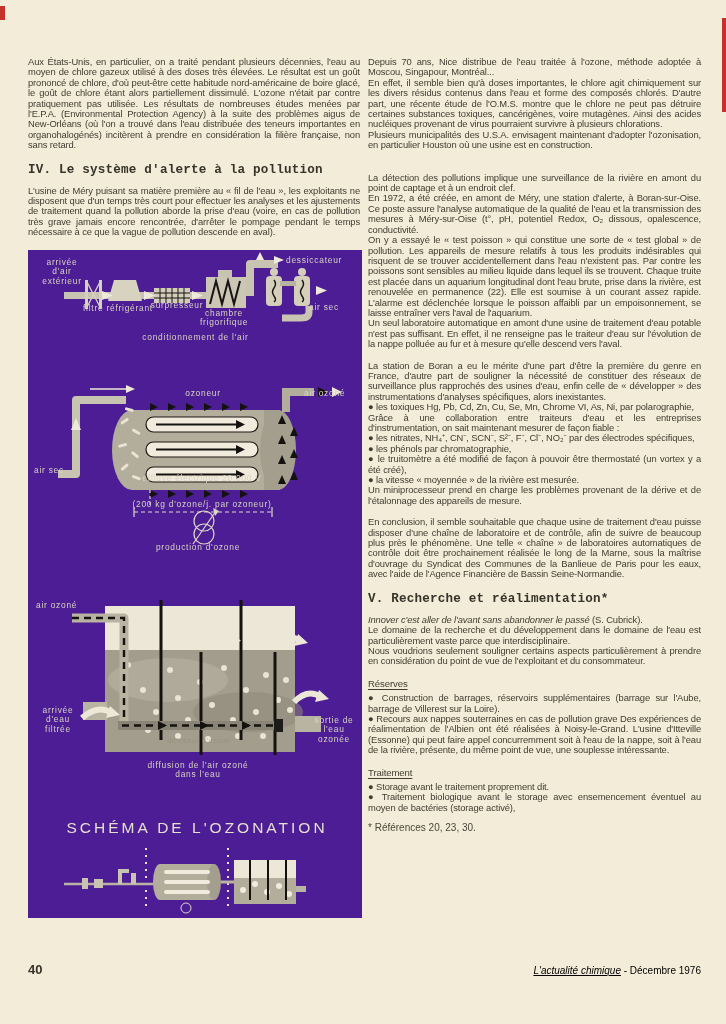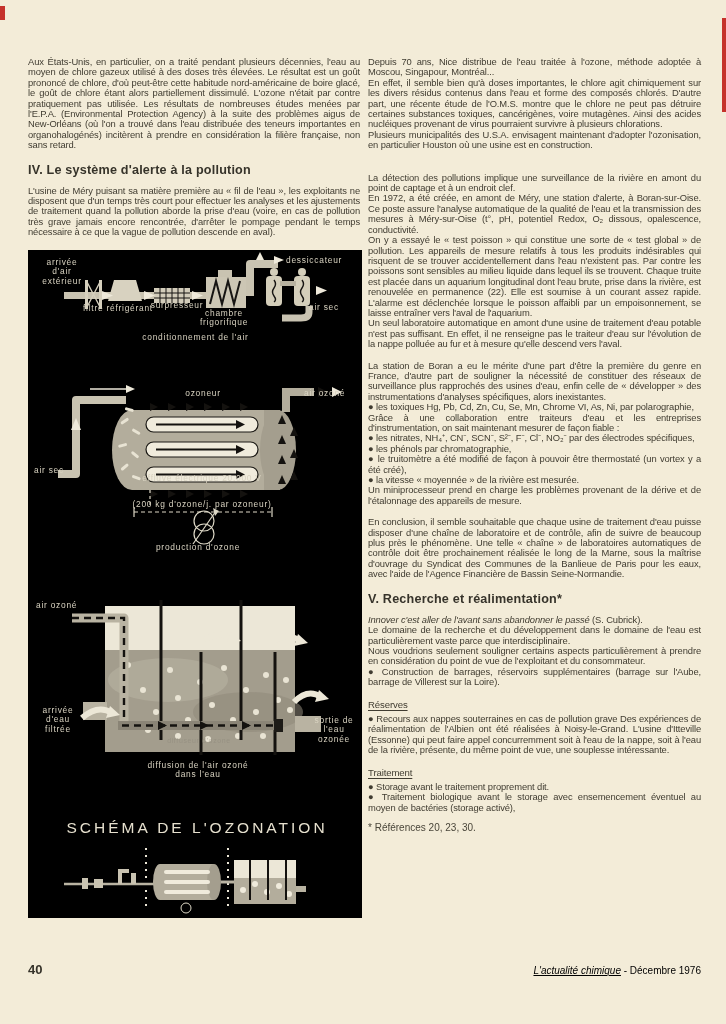--- a/index.html
+++ b/index.html
@@ -6,26 +6,26 @@
   body{width:726px;height:1024px;background:#efe7d2;font-family:"Liberation Sans",sans-serif;}
   .page{position:relative;width:726px;height:1024px;background:#f3ecd8;overflow:hidden;}
   .red-mark-left{position:absolute;left:0;top:6px;width:5px;height:14px;background:#c5322b;}
   .red-mark-right{position:absolute;right:0;top:18px;width:4px;height:94px;background:#c5322b;}
   .col{position:absolute;top:57px;}
   .col.left{left:28px;width:332px;}
   .col.right{left:368px;width:333px;}
   .body{margin:0;font-size:9.4px;line-height:10.4px;letter-spacing:-0.12px;color:#403c31;
         text-align:justify;}
   .mt-lg{margin-top:22px}.mt-md{margin-top:11px}
-  h2.sec{margin:12px 0 9px 0;font-size:12.6px;font-weight:bold;letter-spacing:.2px;color:#36332a;}
+  h2.sec{margin:12px 0 9px 0;font-size:12.6px;font-weight:bold;letter-spacing:.2px;color:#36332a;font-family:Liberation Mono, monospace;}
   .subhead{margin:12px 0 4px 0;font-size:9.6px;color:#403c31;text-decoration:underline;text-underline-offset:2px;}
   .quote em{font-style:italic;}
   .footnote{margin-top:9px;font-size:10px;color:#4a463a;}
   
-  .panel{position:relative;margin-top:12px;width:334px;height:668px;background:#000000;}
+  .panel{position:relative;margin-top:12px;width:334px;height:668px;background:#4c1d95;}
   .panel svg{position:absolute;left:0;top:0;}
   .plab{position:absolute;color:#d9d3c1;font-size:8.4px;line-height:9.6px;letter-spacing:.09em;
         white-space:pre-line;}
   .plab.center{text-align:center;}
   .plab.dim{color:#8d887b;font-size:7px;opacity:.55;}
   .ptitle{position:absolute;color:#e6e0ce;font-size:15.5px;letter-spacing:3px;text-align:center;}
   
   .footer-row{position:absolute;left:28px;top:962px;width:673px;display:flex;justify-content:space-between;align-items:baseline;}
   .pagenum{font-size:13px;font-weight:bold;color:#36332a;}
   .journal{font-size:10px;color:#45413
@@ -305,22 +305,22 @@
     <p class="body">Un miniprocesseur prend en charge les problèmes provenant de la dérive et de l'étalonnage des appareils de mesure.</p>
 
     <p class="body mt-md">En conclusion, il semble souhaitable que chaque usine de traitement d'eau puisse disposer d'une chaîne de laboratoire et de contrôle, afin de suivre de beaucoup plus près le phénomène. Une telle « chaîne » de laboratoires automatiques de contrôle doit être prochainement réalisée le long de la Marne, sous la maîtrise d'ouvrage du Syndicat des Communes de la Banlieue de Paris pour les eaux, avec l'aide de l'Agence Financière de Bassin Seine-Normandie.</p>
 
     <h2 class="sec">V. Recherche et réalimentation*</h2>
 
     <p class="body quote"><em>Innover c'est aller de l'avant sans abandonner le passé</em><span> (S. Cubrick).</span></p>
     <p class="body">Le domaine de la recherche et du développement dans le domaine de l'eau est particulièrement vaste parce que interdisciplinaire.</p>
     <p class="body">Nous voudrions seulement souligner certains aspects particulièrement à prendre en considération du point de vue de l'exploitant et du consommateur.</p>
 
+    <p class="body subhead">Réserves</p>
     <p class="body">●  Construction de barrages, réservoirs supplémentaires (barrage sur l'Aube, barrage de Villerest sur la Loire).</p>
-    <p class="body subhead">Réserves</p>
     <p class="body">●  Recours aux nappes souterraines en cas de pollution grave Des expériences de réalimentation de l'Albien ont été réalisées à Noisy-le-Grand. L'usine d'Itteville (Essonne) qui peut faire appel concurremment soit à l'eau de la nappe, soit à l'eau de la rivière, présente, du même point de vue, une souplesse intéressante.</p>
 
     <p class="body subhead">Traitement</p>
     <p class="body">●  Storage avant le traitement proprement dit.</p>
     <p class="body">●  Traitement biologique avant le storage avec ensemencement éventuel au moyen de bactéries (storage activé),</p>
 
     <p class="footnote">*  Références 20, 23, 30.</p>
   </div>
 
   <div class="footer-row">

